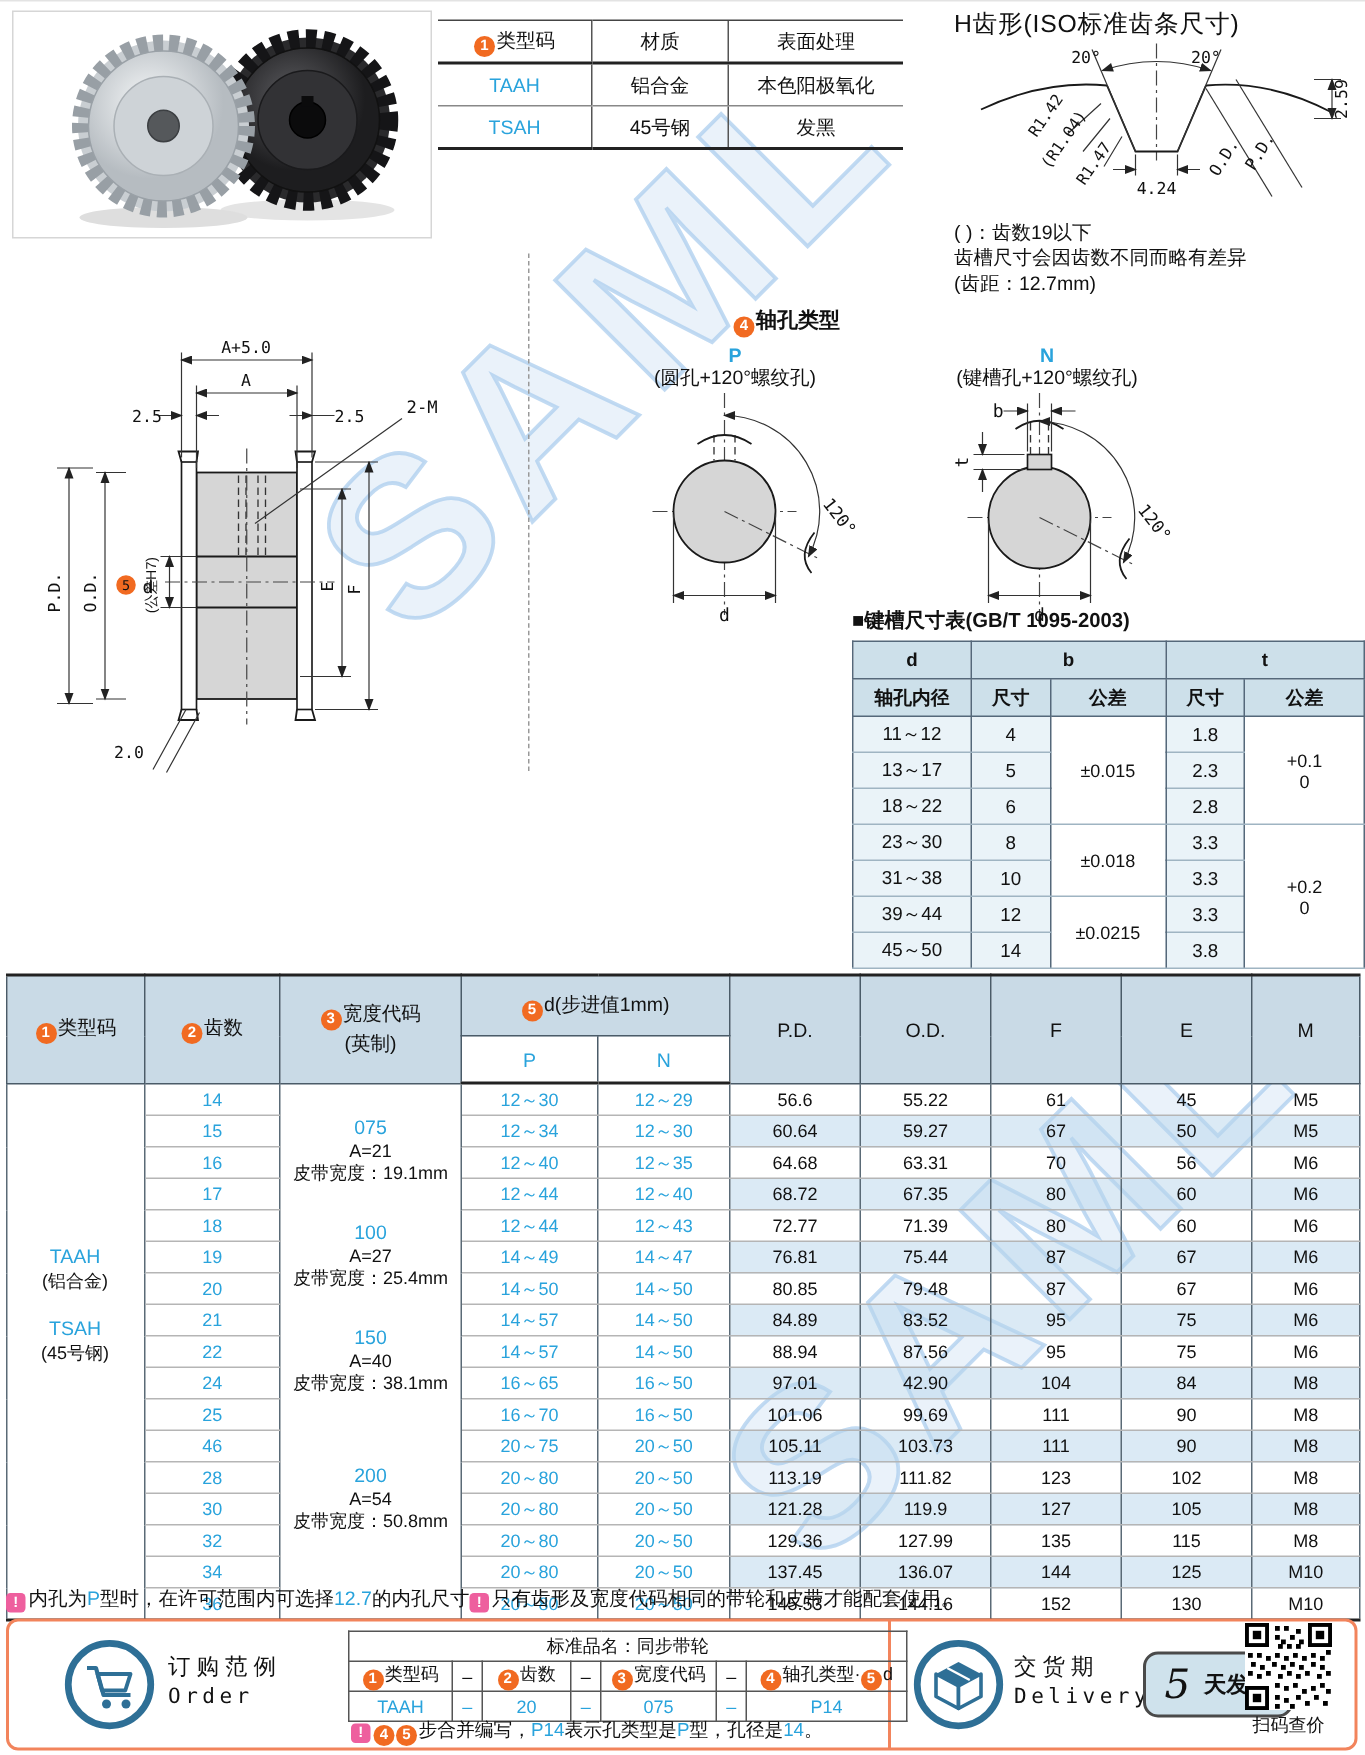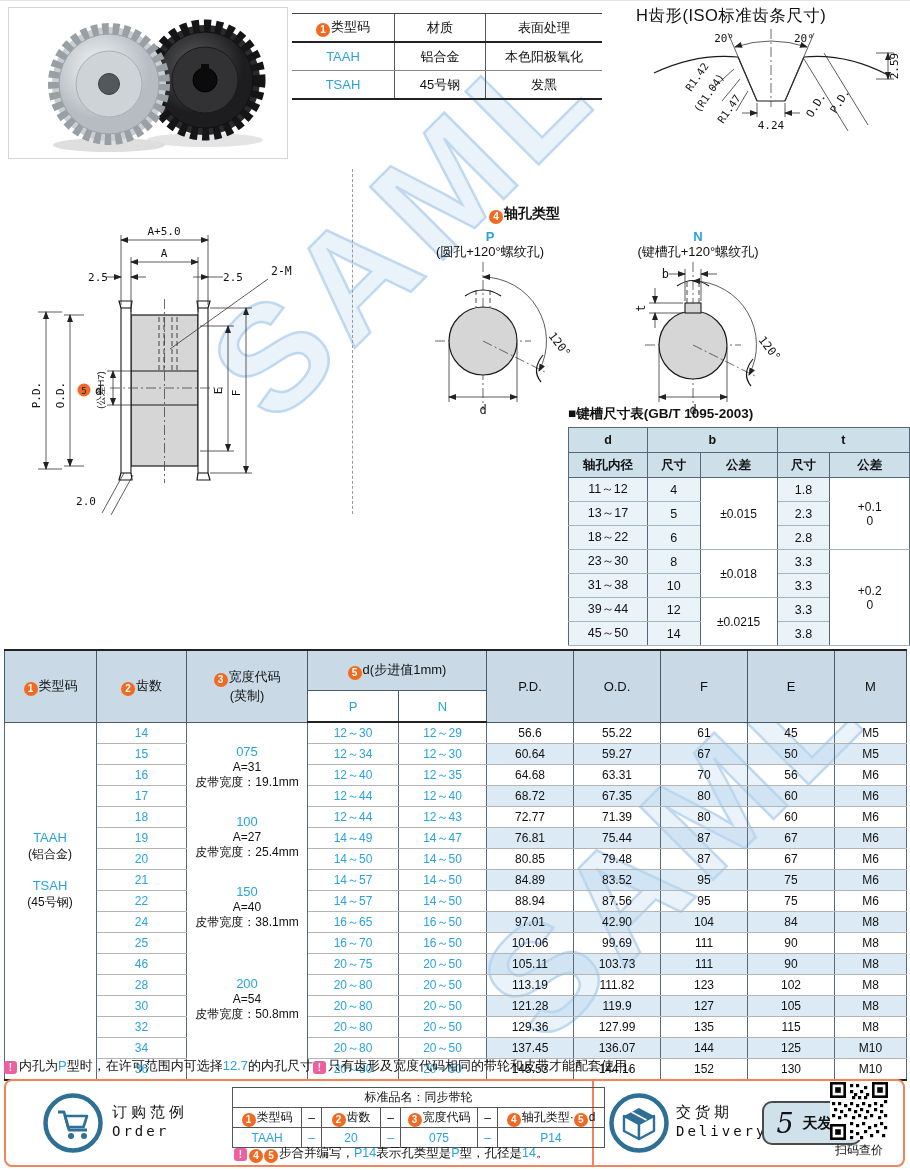--- a/index.html
+++ b/index.html
@@ -183,20 +183,25 @@
       <text font-size="11" transform="rotate(-58 183,80)" x="183" y="80" text-anchor="middle">O.D.</text>
       <text font-size="11" transform="rotate(-58 207,76)" x="207" y="76" text-anchor="middle">P.D.</text>
       <path class="thin" d="M252,26 L252,52" marker-start="url(#t-s)" marker-end="url(#t-e)"></path>
       <path class="thin" d="M240,26 L258,26 M240,52 L258,52"></path>
       <text font-size="11" transform="rotate(-90 262,39)" x="262" y="39" text-anchor="middle">2.59</text>
       <path class="thin" d="M98,42 L76,62 M104,52 L86,74 M112,64 L100,84"></path>
       <text font-size="10.5" transform="rotate(-55 64,52)" x="64" y="52" text-anchor="middle">R1.42</text>
       <text font-size="10.5" transform="rotate(-55 76,68)" x="76" y="68" text-anchor="middle">(R1.04)</text>
       <text font-size="10.5" transform="rotate(-55 96,84)" x="96" y="84" text-anchor="middle">R1.47</text>
     </svg>
+    <div class="tooth-notes">
+      <div>( )：齿数19以下</div>
+      <div>齿槽尺寸会因齿数不同而略有差异</div>
+      <div>(齿距：12.7mm)</div>
+    </div>
   </div>
 
   <svg style="position:absolute;left:28px;top:212px" width="300" height="330" viewBox="0 0 300 330">
     <defs>
       <marker id="d-e" markerWidth="10" markerHeight="8" refX="7" refY="3" orient="auto" markerUnits="userSpaceOnUse">
           <path d="M0,0L8,3L0,6z" fill="#222"></path>
         </marker>
       <marker id="d-s" markerWidth="10" markerHeight="8" refX="1" refY="3" orient="auto" markerUnits="userSpaceOnUse">
           <path d="M8,0L0,3L8,6z" fill="#222"></path>
         </marker>
@@ -644,21 +649,21 @@
     <div class="cy">TAAH</div>
     <div style="font-size:12px">(铝合金)</div>
     <div class="sp"></div>
     <div class="cy">TSAH</div>
     <div style="font-size:12px">(45号钢)</div>
   </div>
   <div class="width-overlay">
 
       <div class="wg">
         <div class="code">075</div>
-        <div>A=31</div>
+        <div>A=21</div>
         <div>皮带宽度：19.1mm</div>
       </div>
 
       <div class="wg">
         <div class="code">100</div>
         <div>A=27</div>
         <div>皮带宽度：25.4mm</div>
       </div>
 
       <div class="wg">

